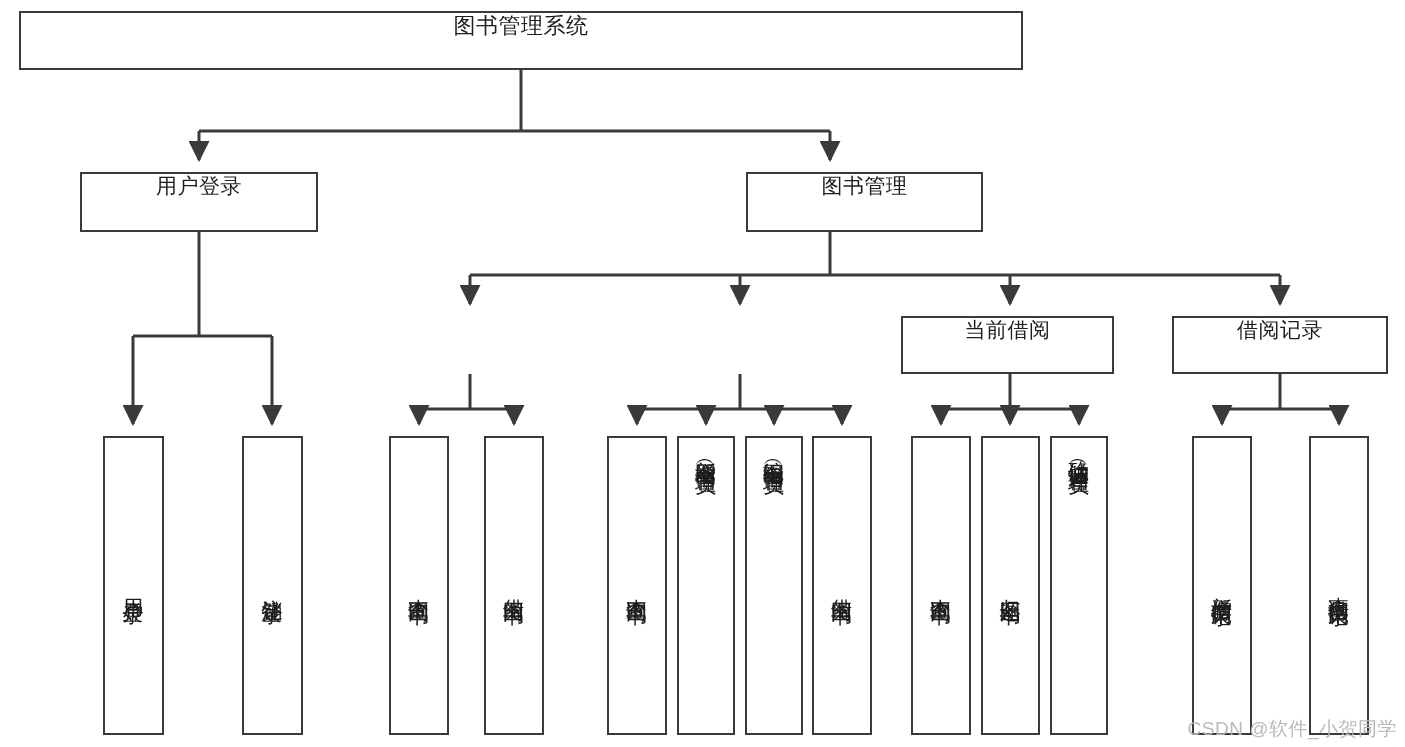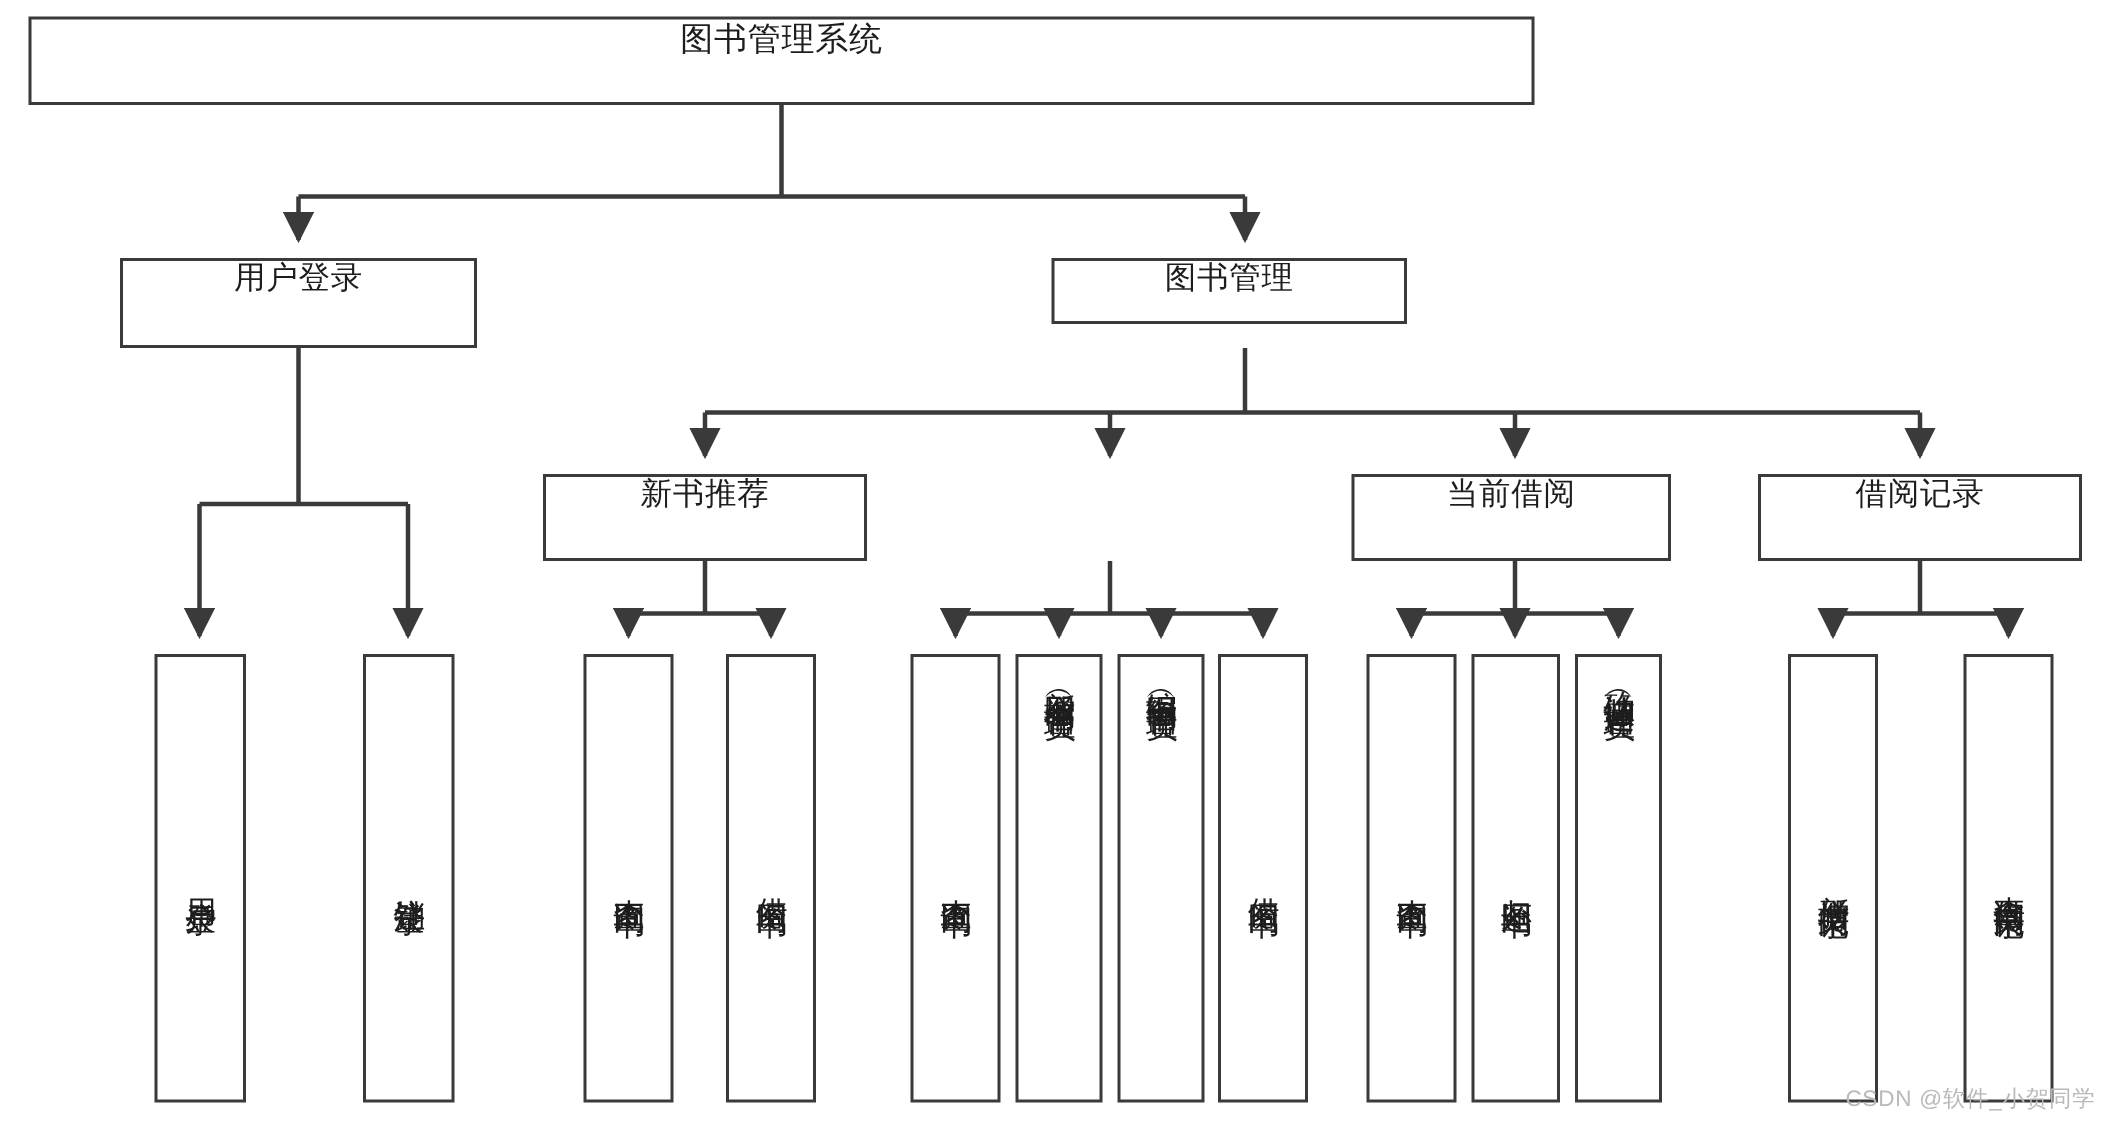--- a/index.html
+++ b/index.html
@@ -65,21 +65,21 @@
   }
   
   .node.v.center {
     align-items: center;
     padding-top: 0;
   }
   .watermark {
     position: absolute;
     right: 8px;
     bottom: 5px;
-    font-size: 15px;
+    font-size: 19px;
     color: #b9b9b9;
     white-space: nowrap;
     letter-spacing: 0.5px;
   }
 </style>
 </head>
 <body>
 
 <div id="canvas">
 
@@ -133,27 +133,24 @@
     </g>
   </svg>
 
   <div class="node h root" style="left:19px; top:11px; width:1004px; height:59px;">
     <span class="lbl">图书管理系统</span>
   </div>
 
   <div class="node h" style="left:80px; top:172px; width:238px; height:60px;">
     <span class="lbl">用户登录</span>
   </div>
-  <div class="node h" style="left:701px; top:172px; width:237px; height:44px;">
+  <div class="node h" style="left:746px; top:172px; width:237px; height:60px;">
     <span class="lbl">图书管理</span>
   </div>
 
-  <div class="node h" style="left:362px; top:316px; width:216px; height:58px;">
-    <span class="lbl">新书推荐</span>
-  </div>
   <div class="node h" style="left:901px; top:316px; width:213px; height:58px;">
     <span class="lbl">当前借阅</span>
   </div>
   <div class="node h" style="left:1172px; top:316px; width:216px; height:58px;">
     <span class="lbl">借阅记录</span>
   </div>
 
   <div class="node v center" style="left:103px; top:436px; width:61px; height:299px;">
     <span class="lbl">用户登录</span>
   </div>

